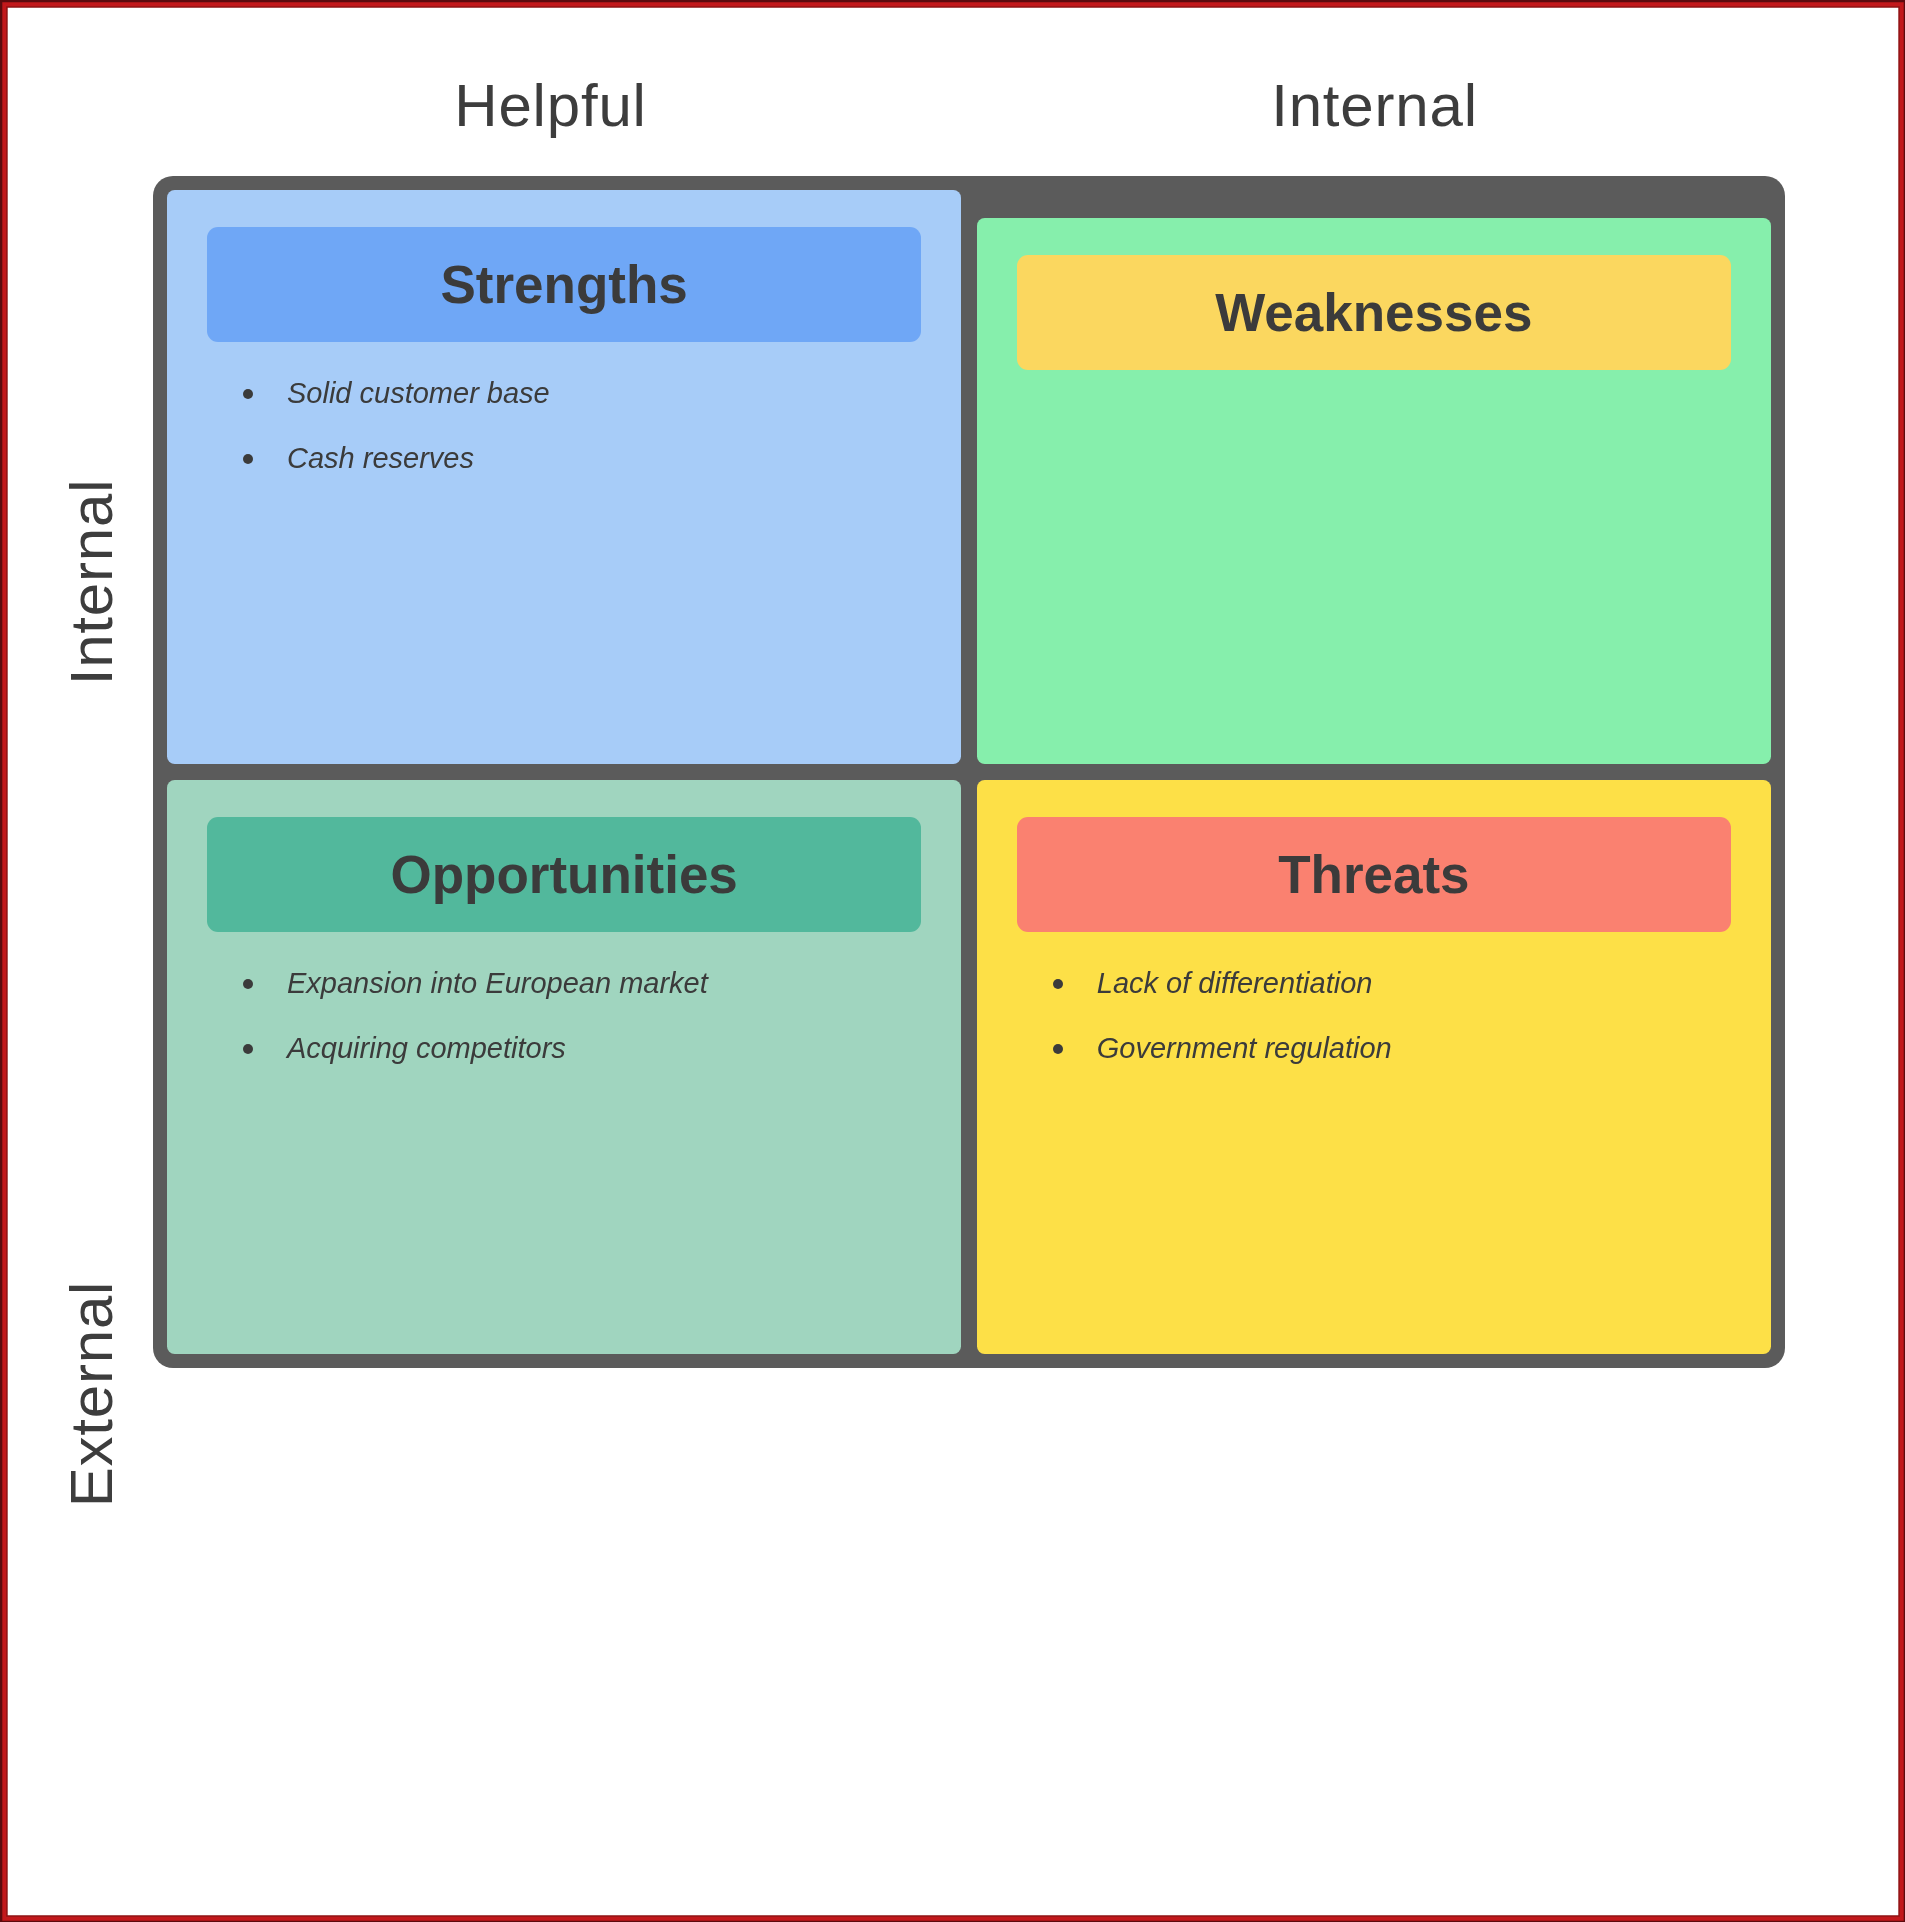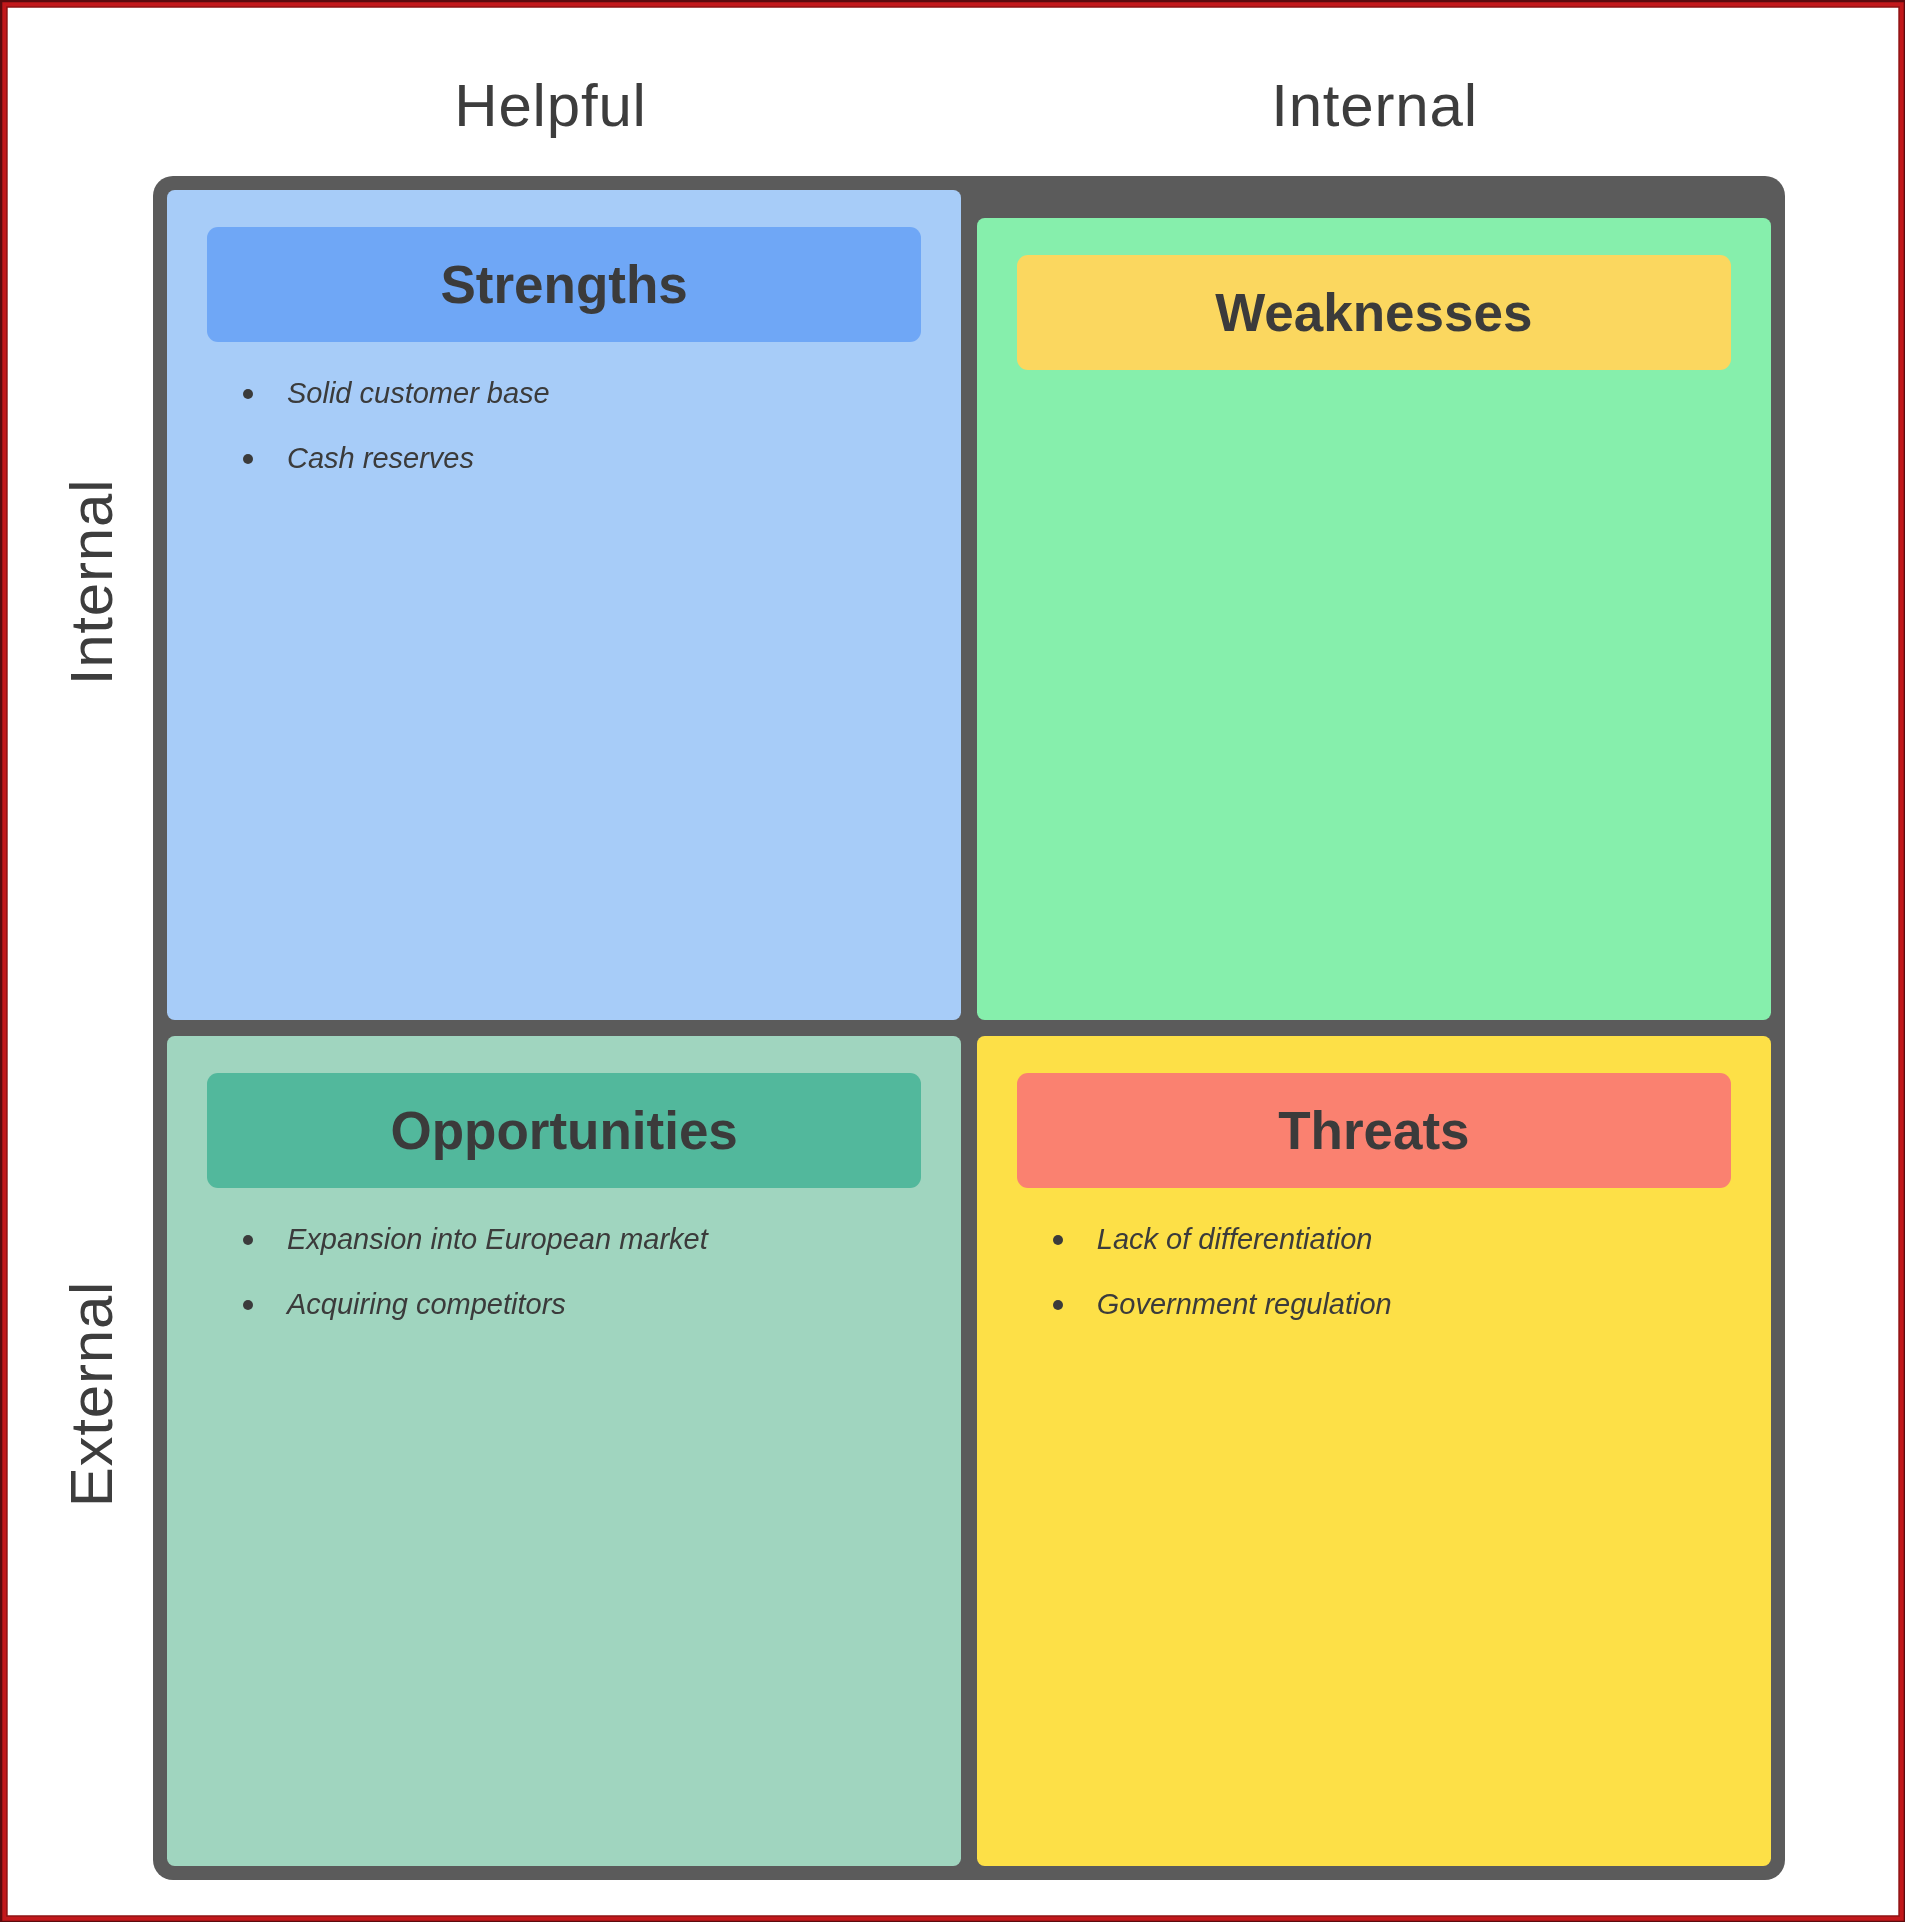--- a/index.html
+++ b/index.html
@@ -45,21 +45,21 @@
   }
   .axis-left.internal { top: 582px; }
   .axis-left.external { top: 1394px; }
 
   
   .matrix {
     position: absolute;
     left: 153px;
     top: 176px;
     width: 1632px;
-    height: 1704px;
+    height: 1192px;
     background: var(--grid-border, #5b5b5b);
     border-radius: 20px;
     padding: 14px;
     box-sizing: border-box;
     display: grid;
     grid-template-columns: 1fr 1fr;
     grid-template-rows: 1fr 1fr;
     gap: 15.5px;
   }
   .quadrant {

